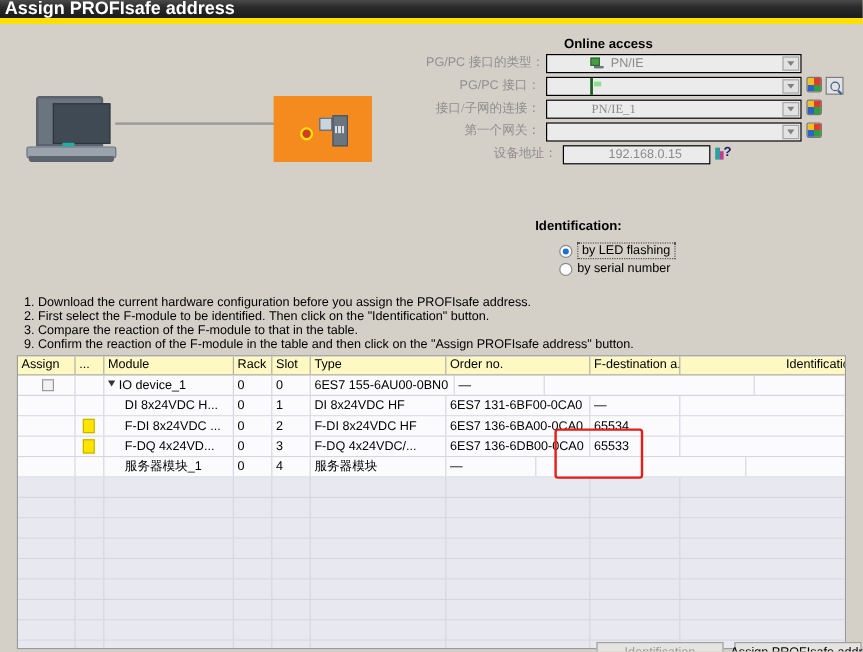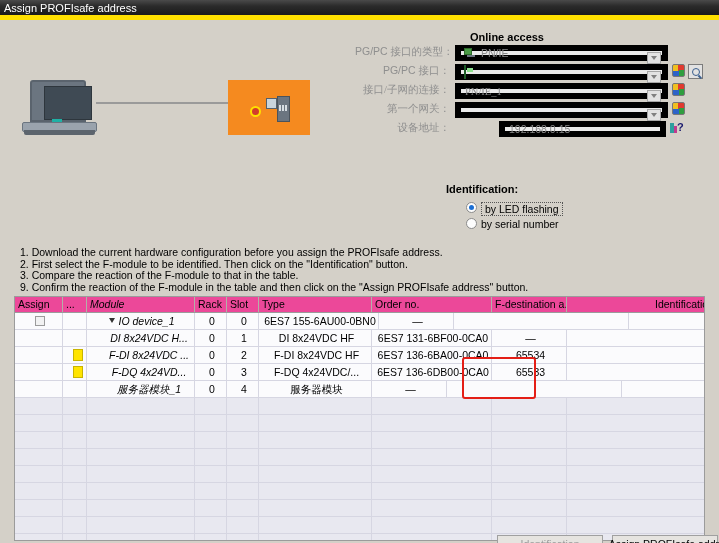--- a/index.html
+++ b/index.html
@@ -9,21 +9,21 @@
     font-family:"Liberation Sans","DejaVu Sans",sans-serif;
     font-size:11px;color:#000;
     -webkit-font-smoothing:none;
   }
   .win{position:relative;width:719px;height:543px;background:#d4d0c8;}
 
   
   .titlebar{
     position:absolute;left:0;top:0;width:719px;height:15px;
     background:linear-gradient(to bottom,#4a4a4a 0%,#2b2b2b 40%,#1a1a1a 100%);
-    color:#ffffff;font-weight:normal;font-size:11px;
+    color:#ffffff;font-weight:bold;font-size:15px;
     display:flex;align-items:center;
   }
   .titlebar .ttxt{padding-left:4px;letter-spacing:0px;}
   .title-accent{
     position:absolute;left:0;top:15px;width:719px;height:5px;background:#ffe000;
   }
 
   
   .content{position:absolute;left:0;top:20px;width:719px;height:523px;background:#d4d0c8;}
 
@@ -46,22 +46,22 @@
   .dev-bars{position:absolute;left:13px;top:9px;width:9px;height:6px;
      background:repeating-linear-gradient(to right,#d8dee3 0 2px,#6b7580 2px 3px);}
   .led{position:absolute;left:22px;top:26px;width:11px;height:11px;border:2px solid #ffe000;
        border-radius:50%;box-sizing:border-box;background:#d23c2c;}
 
   
   .oa-title{position:absolute;left:470px;top:11px;font-weight:bold;font-size:11px;color:#000;}
   .frow{position:absolute;display:flex;align-items:flex-start;height:16px;}
   .flabel{width:95px;text-align:right;color:#8f8f8f;font-size:10.5px;padding-right:5px;white-space:nowrap;}
   .fctl{
-    height:16px;background:#ebebeb;border:6px solid #000000;box-sizing:border-box;
-    display:flex;align-items:center;color:#8a8a8a;font-size:10.5px;position:relative;
+    height:16px;background:#ebebeb;border:1px solid #000000;box-sizing:border-box;
+    display:flex;align-items:center;color:#8a8a8a;font-size:10.5px;position:relative;padding-left:33px;
   }
   .fctl .val{padding-left:4px;white-space:nowrap;overflow:hidden;}
   .fctl .ico{width:13px;height:12px;margin-left:3px;position:relative;flex:none;}
   .arrowbtn{
     position:absolute;right:1px;top:1px;width:14px;height:12px;background:#e2e2e2;
     border:1px solid #a6a6a6;box-sizing:border-box;display:flex;align-items:center;justify-content:center;
   }
   .arrowbtn:after{content:"";border-left:3px solid transparent;border-right:3px solid transparent;border-top:4px solid #808080;}
   .shield{width:13px;height:13px;border-radius:2px;position:relative;overflow:hidden;
      background:conic-gradient(#e03a2f 0 25%,#2f9e3f 0 50%,#2d63c8 0 75%,#f0c020 0 100%);
@@ -75,43 +75,43 @@
   .pnico{width:12px;height:12px;position:relative;}
   .pnico:before{content:"";position:absolute;left:0;top:1px;width:8px;height:7px;background:#4a9b46;border:1px solid #2f6b2d;box-sizing:border-box;}
   .pnico:after{content:"";position:absolute;left:3px;top:8px;width:8px;height:2px;background:#6b7580;}
   .addrico{width:15px;height:14px;position:relative;}
   .addrico .a1{position:absolute;left:0;top:2px;width:4px;height:10px;background:#2f9e9e;}
   .addrico .a2{position:absolute;left:4px;top:5px;width:3px;height:7px;background:#c03a8f;}
   .addrico .q{position:absolute;left:7px;top:0px;font-size:11px;font-weight:bold;color:#1a1a6e;line-height:12px;}
 
   
   .ident-title{position:absolute;left:446px;top:163px;font-weight:bold;font-size:11px;}
-  .radio-row{position:absolute;display:flex;align-items:flex-start;font-size:10.5px;}
+  .radio-row{position:absolute;display:flex;align-items:center;font-size:10.5px;}
   .radio{width:11px;height:11px;border-radius:50%;background:#fdfdfd;border:1px solid #8b8b8b;
          box-sizing:border-box;margin-right:4px;position:relative;flex:none;}
   .radio.on:after{content:"";position:absolute;left:2px;top:2px;width:5px;height:5px;border-radius:50%;background:#1b6fd4;}
   .focusbox{border:1px dotted #555;padding:0px 3px;}
 
   
   .instr{position:absolute;left:20px;top:227px;font-size:10.5px;line-height:11.5px;white-space:nowrap;}
   .instr div{height:11.5px;}
 
   
   .tbl{position:absolute;left:14px;top:276px;width:691px;height:245px;
        border:1px solid #9b9b9b;box-sizing:border-box;background:#e8e8f0;overflow:hidden;}
-  .thead{display:flex;height:15px;background:#ec4899;border-bottom:1px solid #9b9b9b;font-size:10.5px;}
+  .thead{display:flex;height:15px;background:#fef9c3;border-bottom:1px solid #9b9b9b;font-size:10.5px;}
   .thead div{border-right:1px solid #b4b0a8;box-sizing:border-box;padding-left:3px;line-height:15px;
              overflow:hidden;white-space:nowrap;}
-  .trow{display:flex;height:16px;font-size:10.5px;border-bottom:1px solid #d6d6e2;background:#fbfbfd;text-align:center;}
+  .trow{display:flex;height:16px;font-size:10.5px;border-bottom:1px solid #d6d6e2;background:#fbfbfd;}
   .trow.empty{background:#e8e8f0;}
   .trow div.cell{border-right:1px solid #d6d6e2;box-sizing:border-box;padding-left:3px;line-height:16px;
       overflow:hidden;white-space:nowrap;}
   .c-assign{width:48px;flex:none;}
   .c-dots{width:24px;flex:none;}
-  .c-module{width:108px;flex:none;font-style:italic;}
+  .c-module{width:108px;flex:none;}
   .c-rack{width:32px;flex:none;}
   .c-slot{width:32px;flex:none;}
   .c-type{width:113px;flex:none;}
   .c-order{width:120px;flex:none;}
   .c-fdest{width:75px;flex:none;}
   .c-status{width:85px;flex:none;margin-top:19px;}
   .c-ident{width:90px;flex:none;}
   .chk{width:10px;height:10px;background:#f2f2f2;border:1px solid #9b9b9b;box-sizing:border-box;
        display:inline-block;margin-top:3px;}
   .ymark{width:10px;height:12px;background:#ffe400;border:1px solid #c8b400;box-sizing:border-box;
@@ -199,23 +199,23 @@
 
     <div class="frow" style="left:355px;top:82px;">
       <div class="flabel">第一个网关：</div>
       <div class="fctl" style="width:213px;">
         <span class="val"></span>
         <span class="arrowbtn"></span>
       </div>
       <span style="margin-left:4px;" class="shield"></span>
     </div>
 
-    <div class="frow" style="left:355px;top:101px;">
+    <div class="frow" style="left:369px;top:101px;">
       <div class="flabel">设备地址：</div>
-      <div class="fctl" style="width:167px;margin-left:44px;">
+      <div class="fctl" style="width:123px;">
         <span class="val">192.168.0.15</span>
       </div>
       <span style="margin-left:4px;" class="addrico">
         <span class="a1"></span>
           <span class="a2"></span>
           <span class="q">?</span>
       </span>
     </div>
 
     <div class="ident-title">Identification:</div>

